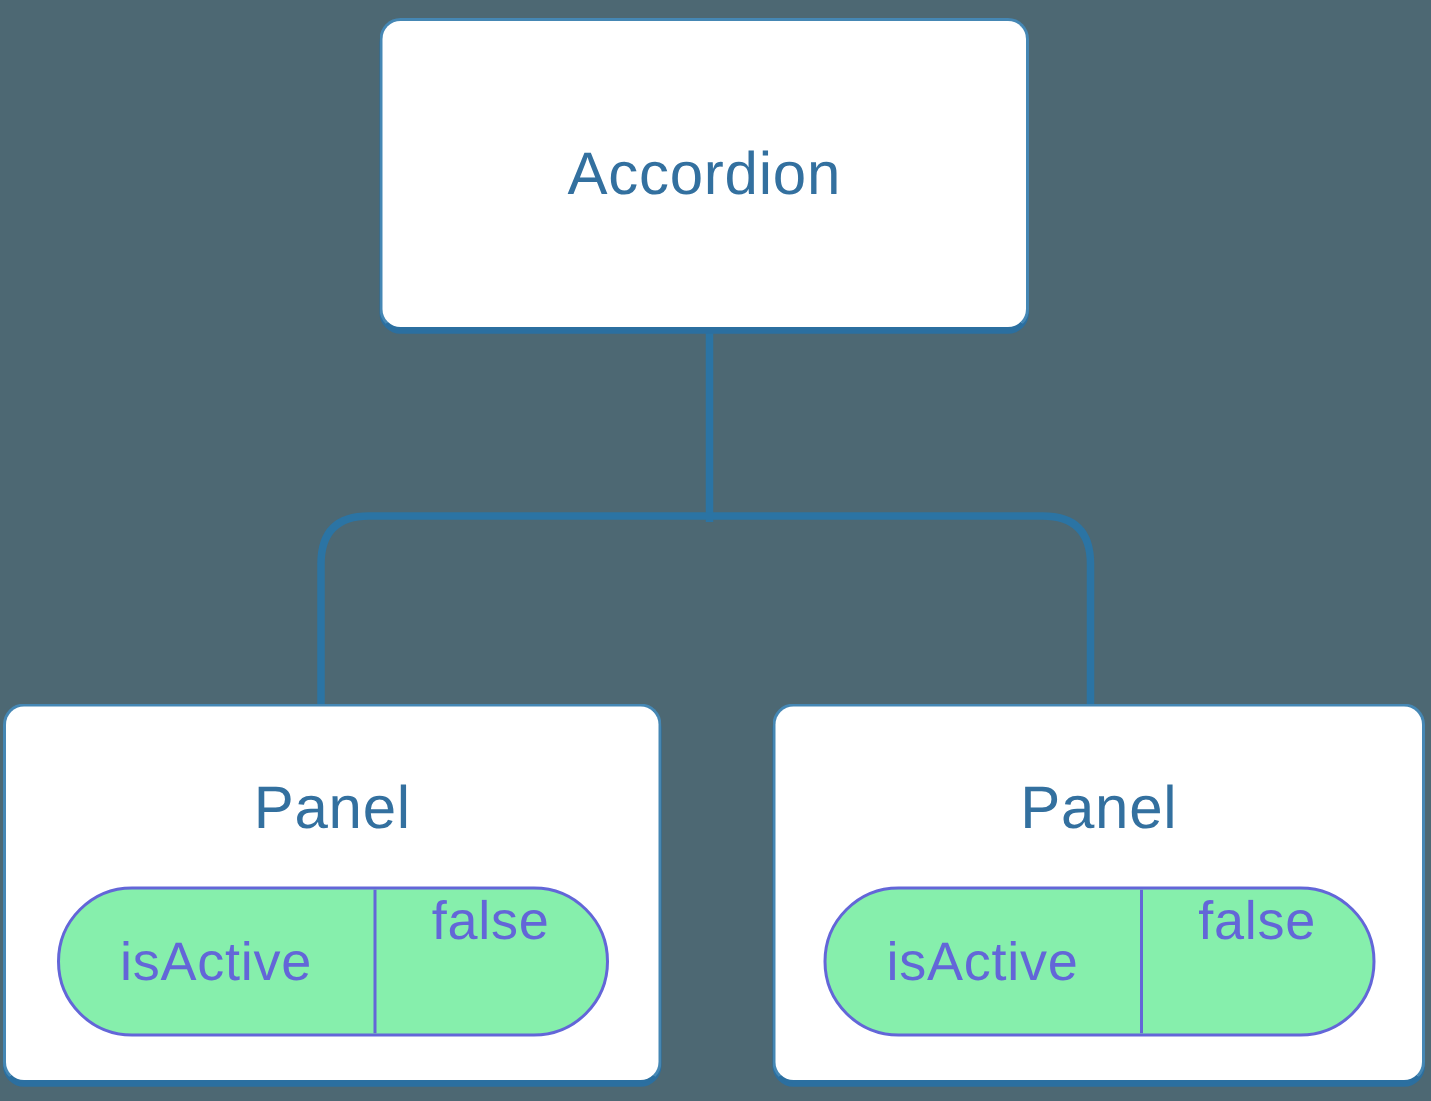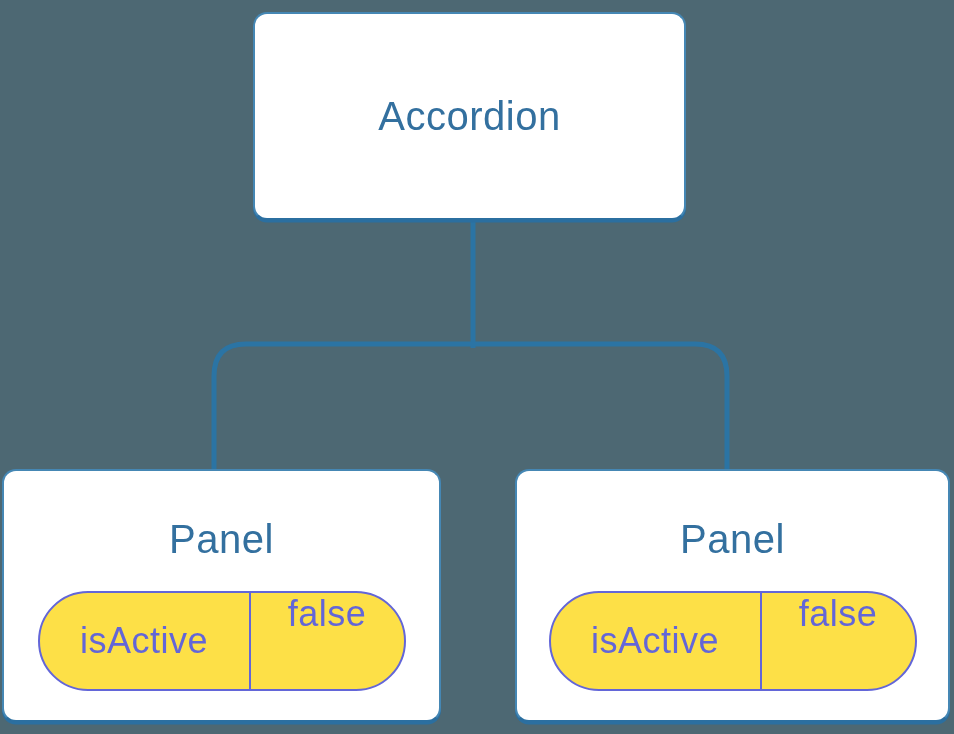--- a/index.html
+++ b/index.html
@@ -51,21 +51,21 @@
     letter-spacing: 0.5px;
   }
   .state-pill {
     margin-top: 29px;
     width: 368px;
     height: 100px;
     border: 2px solid #6366D8;
     border-radius: 50px;
     display: flex;
     overflow: hidden;
-    background: #fde047;
+    background: #86efac;
   }
   .state-key-cell {
     flex: 0 0 58%;
     border-right: 2px solid #6366D8;
     display: flex;
     align-items: center;
     justify-content: center;
   }
   .state-value-cell {
     flex: 1 1 auto;

